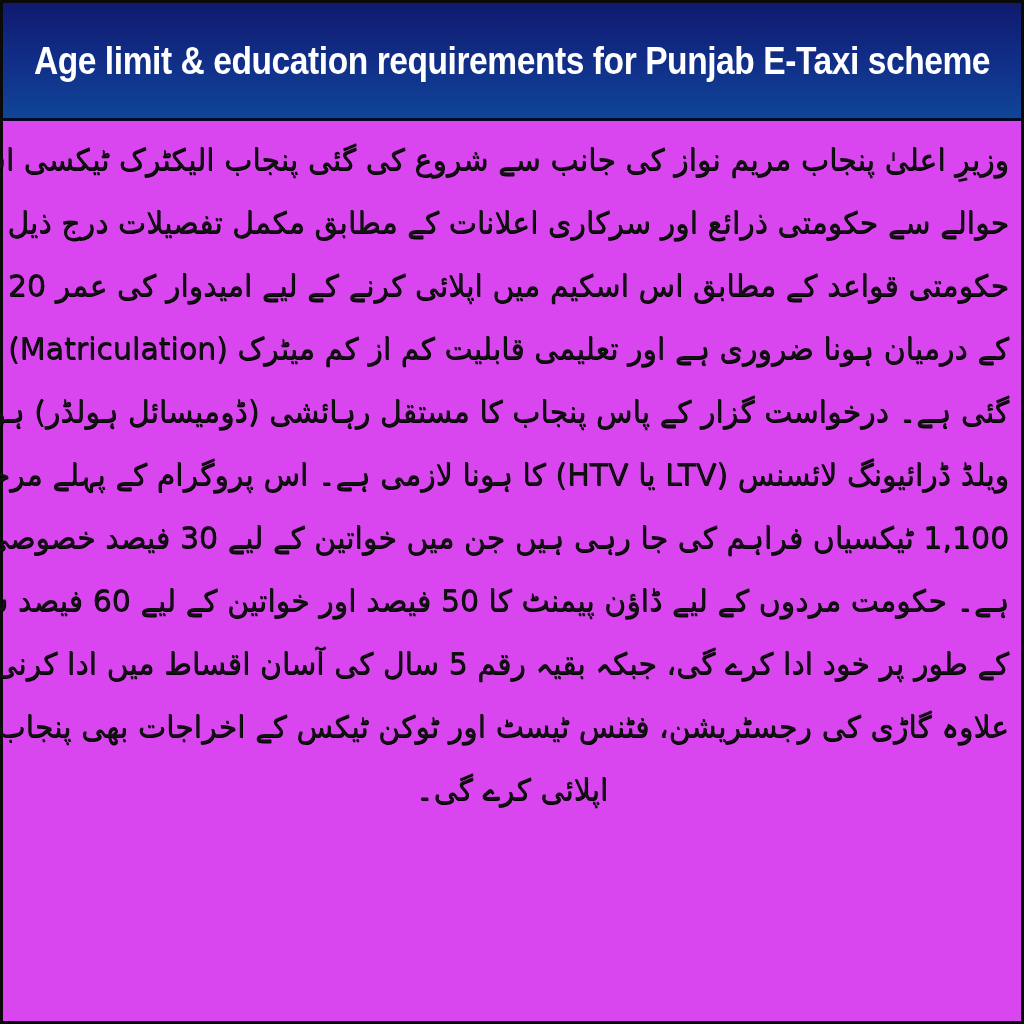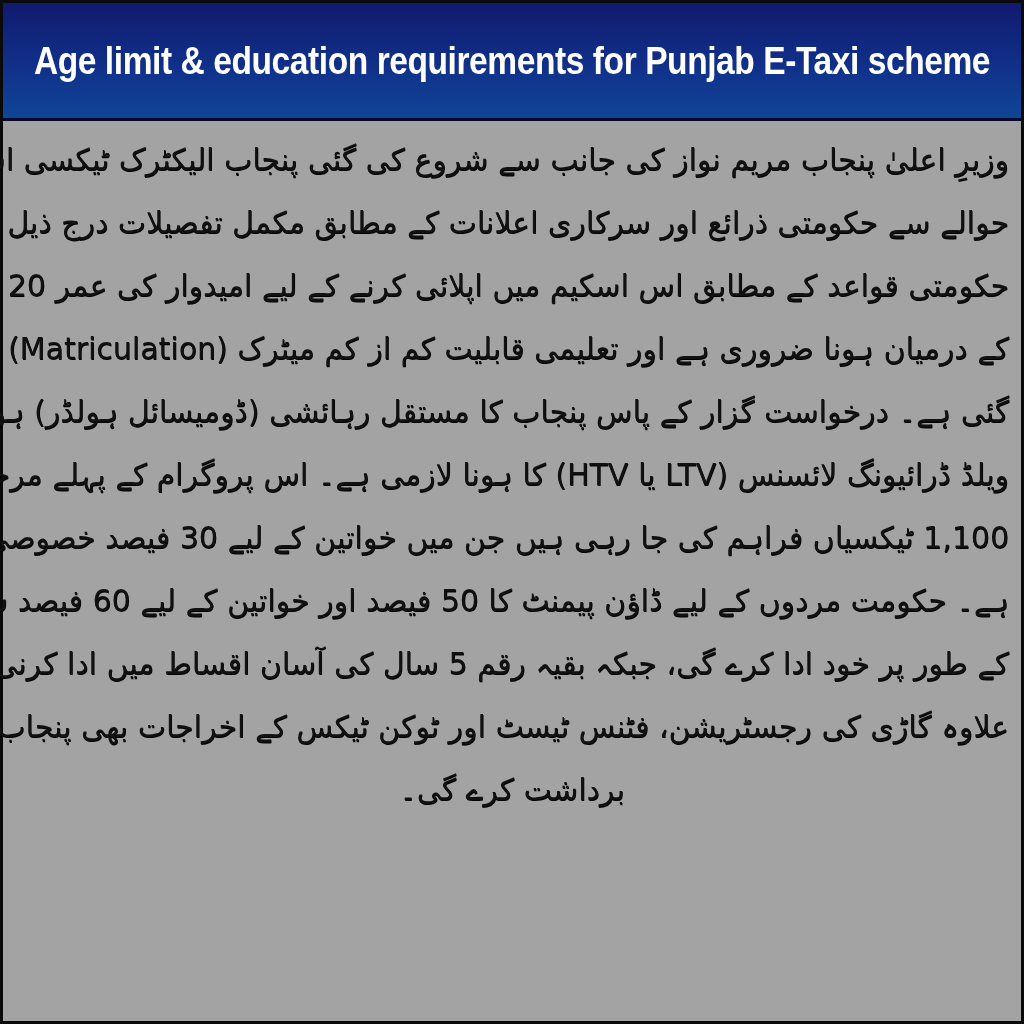--- a/index.html
+++ b/index.html
@@ -9,21 +9,21 @@
       height: 1024px;
       background: #000000;
       overflow: hidden;
     }
     .frame {
       position: absolute;
       left: 0; top: 0;
       width: 1024px; height: 1024px;
       box-sizing: border-box;
       border: 3px solid #0a0a0a;
-      background: #a3a3a3;
+      background: #d946ef;
     }
     .header {
       position: absolute;
       left: 0; top: 0;
       width: 1018px;
       height: 115px;
       background: linear-gradient(180deg, #101a6e 0%, #11308a 55%, #0f4596 100%);
       border-bottom: 3px solid #06082a;
       display: flex;
       align-items: center;
@@ -79,15 +79,15 @@
     <div class="urdu-line">وزیرِ اعلیٰ پنجاب مریم نواز کی جانب سے شروع کی گئی پنجاب الیکٹرک ٹیکسی اسکیم 2026 کے</div>
     <div class="urdu-line">حوالے سے حکومتی ذرائع اور سرکاری اعلانات کے مطابق مکمل تفصیلات درج ذیل ہیں:</div>
     <div class="urdu-line">حکومتی قواعد کے مطابق اس اسکیم میں اپلائی کرنے کے لیے امیدوار کی عمر 20 سے 50 سال</div>
     <div class="urdu-line">کے درمیان ہونا ضروری ہے اور تعلیمی قابلیت کم از کم میٹرک (Matriculation) مقرر کی</div>
     <div class="urdu-line">گئی ہے۔ درخواست گزار کے پاس پنجاب کا مستقل رہائشی (ڈومیسائل ہولڈر) ہونا اور ایک</div>
     <div class="urdu-line">ویلڈ ڈرائیونگ لائسنس (LTV یا HTV) کا ہونا لازمی ہے۔ اس پروگرام کے پہلے مرحلے میں</div>
     <div class="urdu-line">1,100 ٹیکسیاں فراہم کی جا رہی ہیں جن میں خواتین کے لیے 30 فیصد خصوصی کوٹہ مختص کیا گیا</div>
     <div class="urdu-line">ہے۔ حکومت مردوں کے لیے ڈاؤن پیمنٹ کا 50 فیصد اور خواتین کے لیے 60 فیصد سبسڈی</div>
     <div class="urdu-line">کے طور پر خود ادا کرے گی، جبکہ بقیہ رقم 5 سال کی آسان اقساط میں ادا کرنی ہوگی۔ اس کے</div>
     <div class="urdu-line">علاوہ گاڑی کی رجسٹریشن، فٹنس ٹیسٹ اور ٹوکن ٹیکس کے اخراجات بھی پنجاب حکومت</div>
-    <div class="urdu-line center">برداشت کرے گی۔</div>
+    <div class="urdu-line center">اپلائی کرے گی۔</div>
   </div>
 </div>
 
 </body></html>

